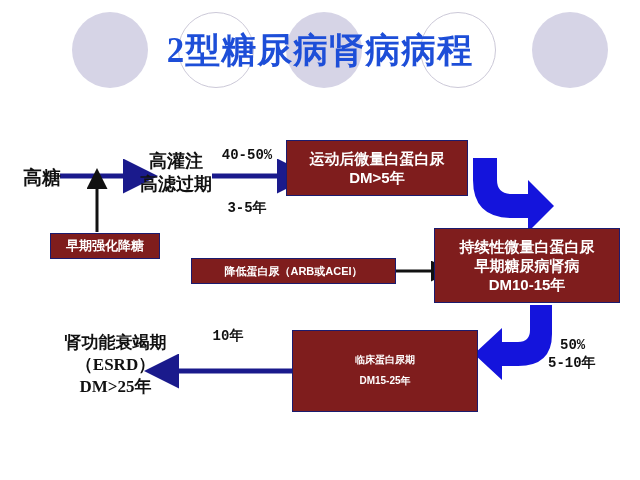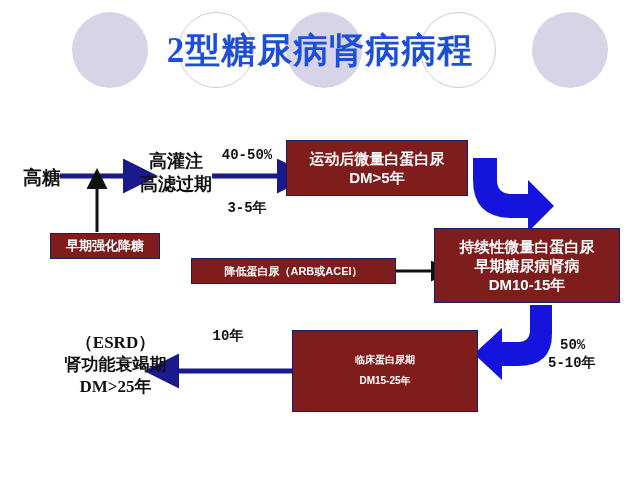--- a/index.html
+++ b/index.html
@@ -140,22 +140,22 @@
   <div class="plain" style="left:14px; top:166px; width:56px; font-size:19px;">
     <span class="line">高糖</span>
   </div>
 
   <div class="plain" style="left:130px; top:150px; width:92px; font-size:18px;">
     <span class="line">高灌注</span>
     <span class="line">高滤过期</span>
   </div>
 
   <div class="plain" style="left:48px; top:332px; width:135px; font-size:17px;">
+    <span class="line">肾功能衰竭期</span>
     <span class="line">（ESRD）</span>
-    <span class="line">肾功能衰竭期</span>
     <span class="line">DM&gt;25年</span>
   </div>
 
   <div class="box" style="left:50px; top:233px; width:110px; height:26px; font-size:13px;">
     <span class="line">早期强化降糖</span>
   </div>
 
   <div class="box" style="left:286px; top:140px; width:182px; height:56px; font-size:15px;">
     <span class="line">运动后微量白蛋白尿</span>
     <span class="line">DM&gt;5年</span>

